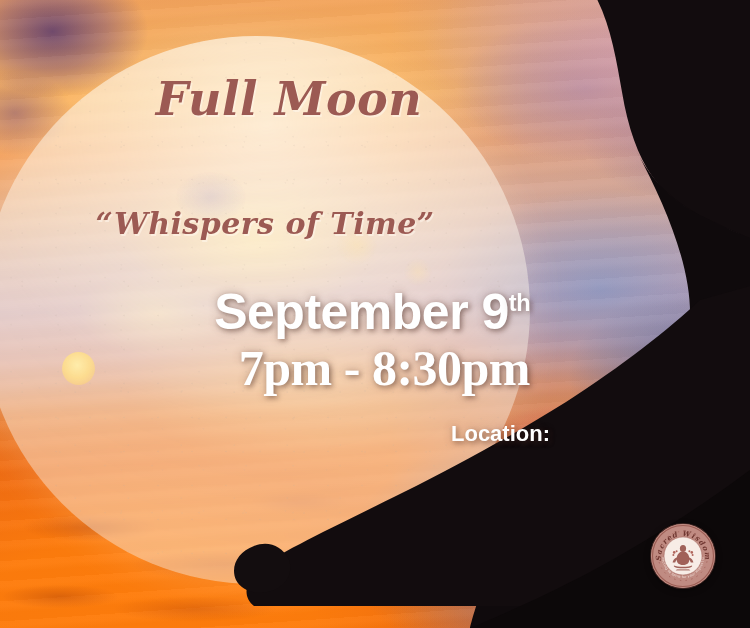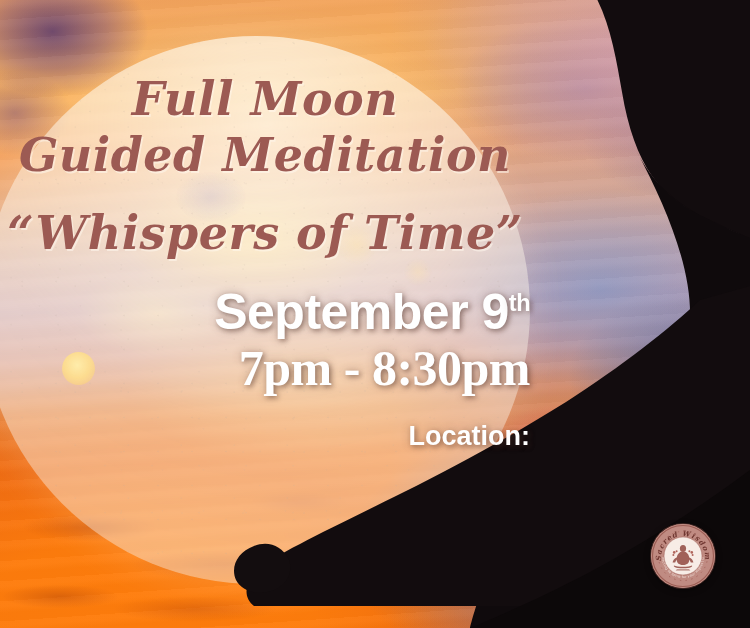--- a/index.html
+++ b/index.html
@@ -143,23 +143,23 @@
     width: 100%;
     text-align: center;
     color: #9c5a53;
     font-family: "DejaVu Serif", serif;
     font-style: italic;
     font-weight: 700;
     letter-spacing: 0.5px;
     text-shadow: 1.5px 1.5px 0 rgba(255,248,238,0.55);
     white-space: nowrap;
   }
-  #line-title1 { top: 72px;  font-size: 46px; }
+  #line-title1 { top: 72px;  font-size: 46px; padding-left: 24px; }
   #line-title2 { top: 128px; font-size: 46px; }
-  #line-subtitle { top: 206px; font-size: 46px; }
+  #line-subtitle { top: 206px; font-size: 30px; }
 
   .white-line {
     position: absolute;
     width: 100%;
     text-align: right;
     color: #ffffff;
     font-family: "Liberation Sans", sans-serif;
     font-weight: 700;
     white-space: nowrap;
     text-shadow:
@@ -167,21 +167,21 @@
       0 0 10px rgba(80,50,40,0.30);
   }
   #line-date { top: 283px; font-size: 50px; letter-spacing: -0.5px; }
   #line-date sup {
     font-size: 0.47em;
     vertical-align: super;
     line-height: 0;
   }
   #line-time { top: 339px; font-size: 50px; letter-spacing: -0.5px; font-family: Liberation Serif, serif; }
 
-  #line-loc-label   { top: 421px; font-size: 27px; }
+  #line-loc-label   { top: 421px; font-size: 22px; margin-left: 20px; }
   #line-loc-venue   { top: 452px; font-size: 27px; }
   #line-loc-address { top: 487px; font-size: 27px; }
 
   
   .logo-badge {
     position: absolute;
     left: 651px;
     top: 524px;
     width: 64px;
     height: 64px;
@@ -262,21 +262,20 @@
       <path d="M 470 628 L 750 628 L 750 470
                C 710 500, 650 540, 590 572
                C 544 596, 500 616, 470 628 Z" fill="#0c0809"></path>
     </svg>
   </div>
 
   <div class="content">
 
     <div class="script-line" id="line-title1">Full Moon</div>
 
-    <div class="script-line" id="line-title2">Guided Meditation</div>
 
     <div class="script-line" id="line-subtitle">“Whispers of Time”</div>
 
     <div class="white-line" id="line-date"><span>September 9</span><sup>th</sup></div>
 
     <div class="white-line" id="line-time">7pm - 8:30pm</div>
 
     <div class="white-line" id="line-loc-label">Location:</div>
 
 

